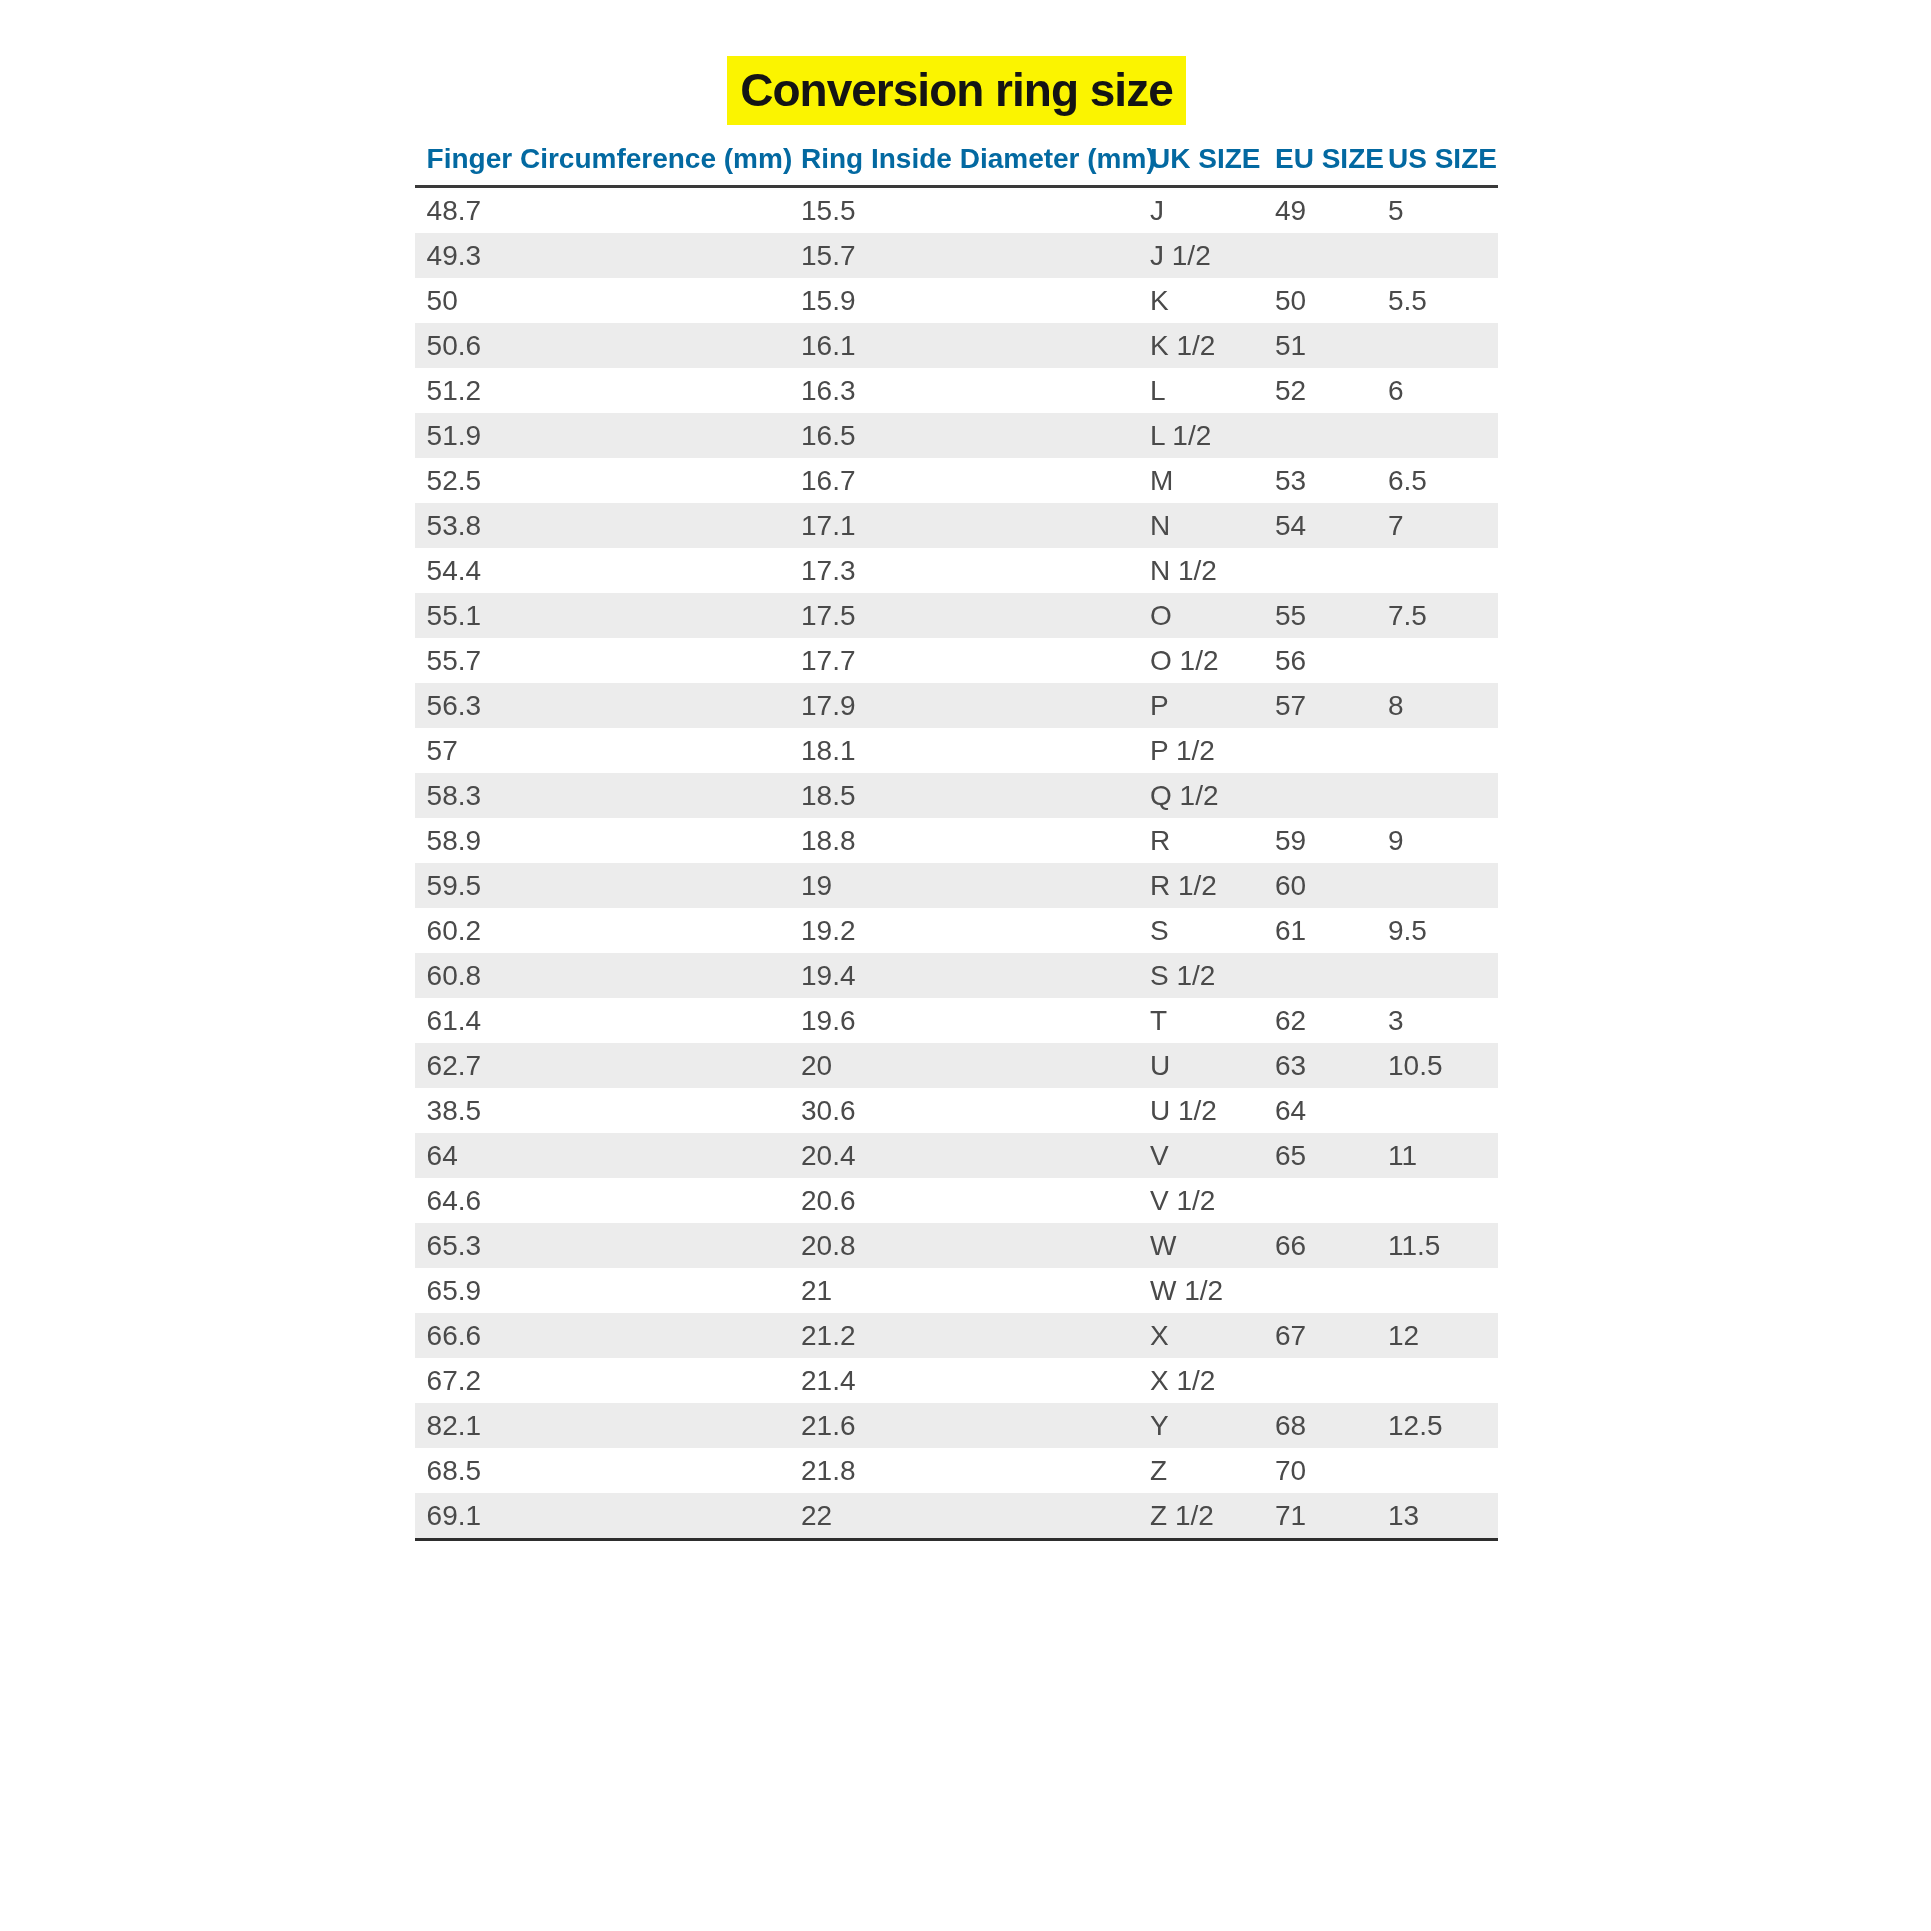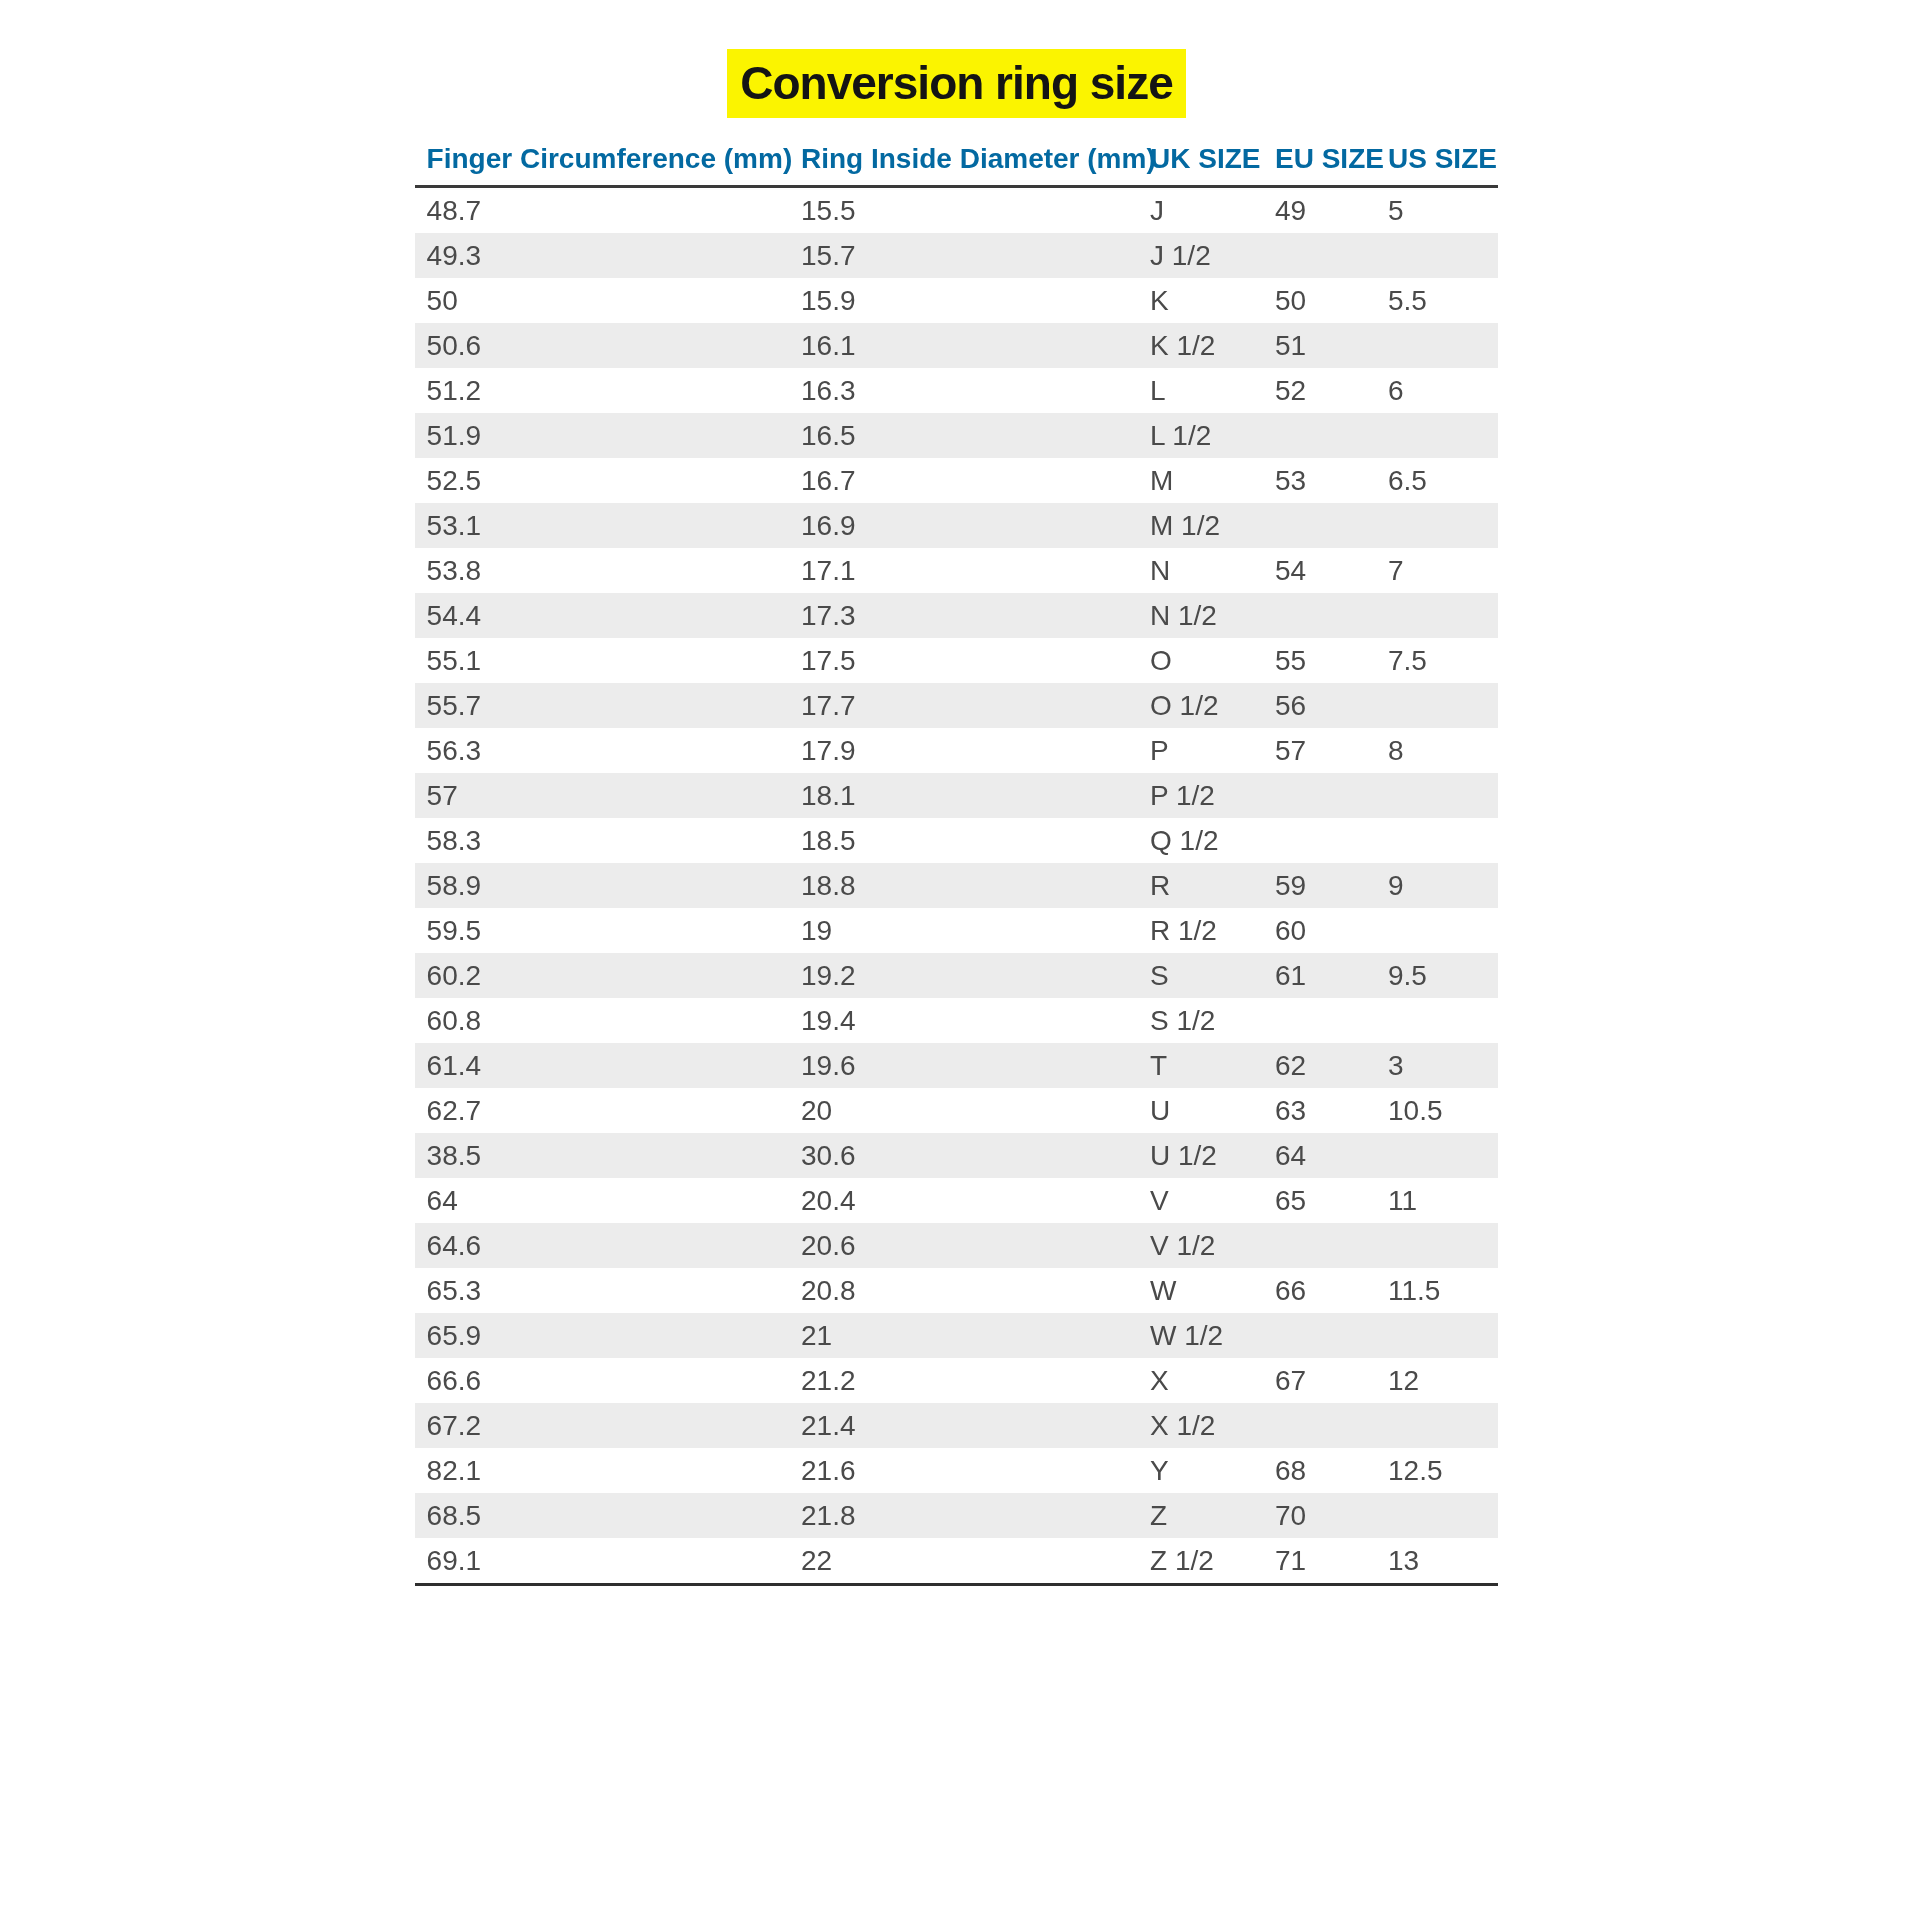--- a/index.html
+++ b/index.html
@@ -10,21 +10,21 @@
   .page {
     position: relative;
     width: 1931px;
     height: 1931px;
     background: #ffffff;
     overflow: hidden;
     font-family: "Liberation Sans", sans-serif;
   }
   .title-wrap {
     position: absolute;
-    top: 49px;
+    top: 56px;
     left: 415px;
     width: 1083px;
     text-align: center;
   }
   .title {
     display: inline-block;
     background: #FBF400;
     color: #141414;
     font-size: 46px;
     font-weight: bold;
@@ -127,27 +127,20 @@
           <div class="td"></div>
         </div>
         <div class="tr">
           <div class="td">52.5</div>
           <div class="td">16.7</div>
           <div class="td">M</div>
           <div class="td">53</div>
           <div class="td">6.5</div>
         </div>
         <div class="tr">
-          <div class="td">53.1</div>
-          <div class="td">16.9</div>
-          <div class="td">M 1/2</div>
-          <div class="td"></div>
-          <div class="td"></div>
-        </div>
-        <div class="tr">
           <div class="td">53.8</div>
           <div class="td">17.1</div>
           <div class="td">N</div>
           <div class="td">54</div>
           <div class="td">7</div>
         </div>
         <div class="tr">
           <div class="td">54.4</div>
           <div class="td">17.3</div>
           <div class="td">N 1/2</div>

